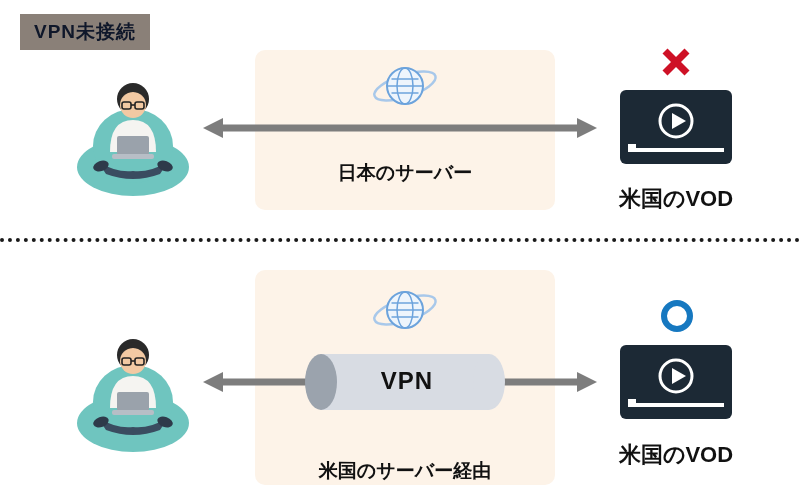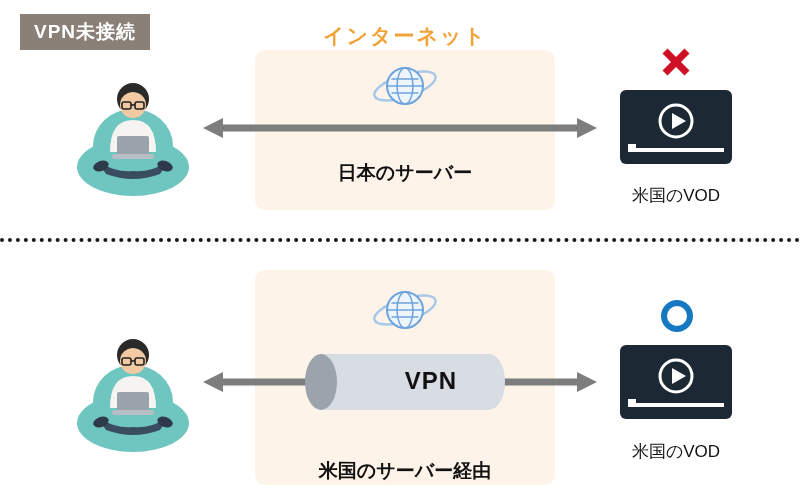--- a/index.html
+++ b/index.html
@@ -2,50 +2,49 @@
 <html><head>
 <meta charset="utf-8">
 <style>
   html,body{margin:0;padding:0;background:#fff;}
   #canvas{
     position:relative;width:800px;height:500px;background:#ffffff;
     font-family:"Liberation Sans","DejaVu Sans",sans-serif;overflow:hidden;
   }
   .abs{position:absolute;}
   .badge{
-    background:#8a8078;color:#ffffff;font-weight:bold;font-size:19px;
+    background:#8a8078;color:#0f172a;font-weight:bold;font-size:19px;
     padding:5px 14px;letter-spacing:1px;display:inline-block;
   }
   .internet-title{
     width:300px;text-align:center;color:#f0a339;font-weight:bold;
     font-size:21px;letter-spacing:2px;
   }
   .panel{background:#fdf3e8;border-radius:10px;}
   .caption{
     width:300px;text-align:center;color:#111111;font-weight:bold;font-size:19px;
   }
   .vod-caption{
-    width:152px;text-align:center;color:#111111;font-weight:normal;font-size:17px;
+    width:152px;text-align:center;color:#111111;font-weight:bold;font-size:22px;
   }
   .tunnel-label{
     width:200px;text-align:center;color:#111111;font-weight:bold;font-size:24px;
-    padding-left:26px;letter-spacing:1px;
+    padding-left:2px;letter-spacing:1px;
   }
   .divider{
     left:0;width:800px;border-top:4px dotted #1a1a1a;height:0;
   }
 </style>
 </head>
 <body>
 
 <div id="canvas">
 
   <div class="abs badge" style="left:20px;top:14px;">VPN未接続</div>
 
-  <div class="abs internet-title" style="left:255px;top:22px;">インターネット</div>
 
   <div class="abs panel" style="left:255px;top:50px;width:300px;height:160px;"></div>
 
   <svg class="abs" style="left:370px;top:58px;" width="70" height="60" viewBox="0 0 70 60">
     <ellipse cx="35" cy="28" rx="32" ry="11" fill="none" stroke="#a8c8ea" stroke-width="2.5" transform="rotate(-18 35 28)"></ellipse>
     <circle cx="35" cy="28" r="18" fill="#eef5fc" stroke="#6ca3dc" stroke-width="2"></circle>
     <ellipse cx="35" cy="28" rx="8" ry="18" fill="none" stroke="#6ca3dc" stroke-width="1.5"></ellipse>
     <line x1="21.5" y1="21" x2="48.5" y2="21" stroke="#6ca3dc" stroke-width="1.5"></line>
     <line x1="17" y1="28" x2="53" y2="28" stroke="#6ca3dc" stroke-width="1.5"></line>
     <line x1="21.5" y1="35" x2="48.5" y2="35" stroke="#6ca3dc" stroke-width="1.5"></line>

